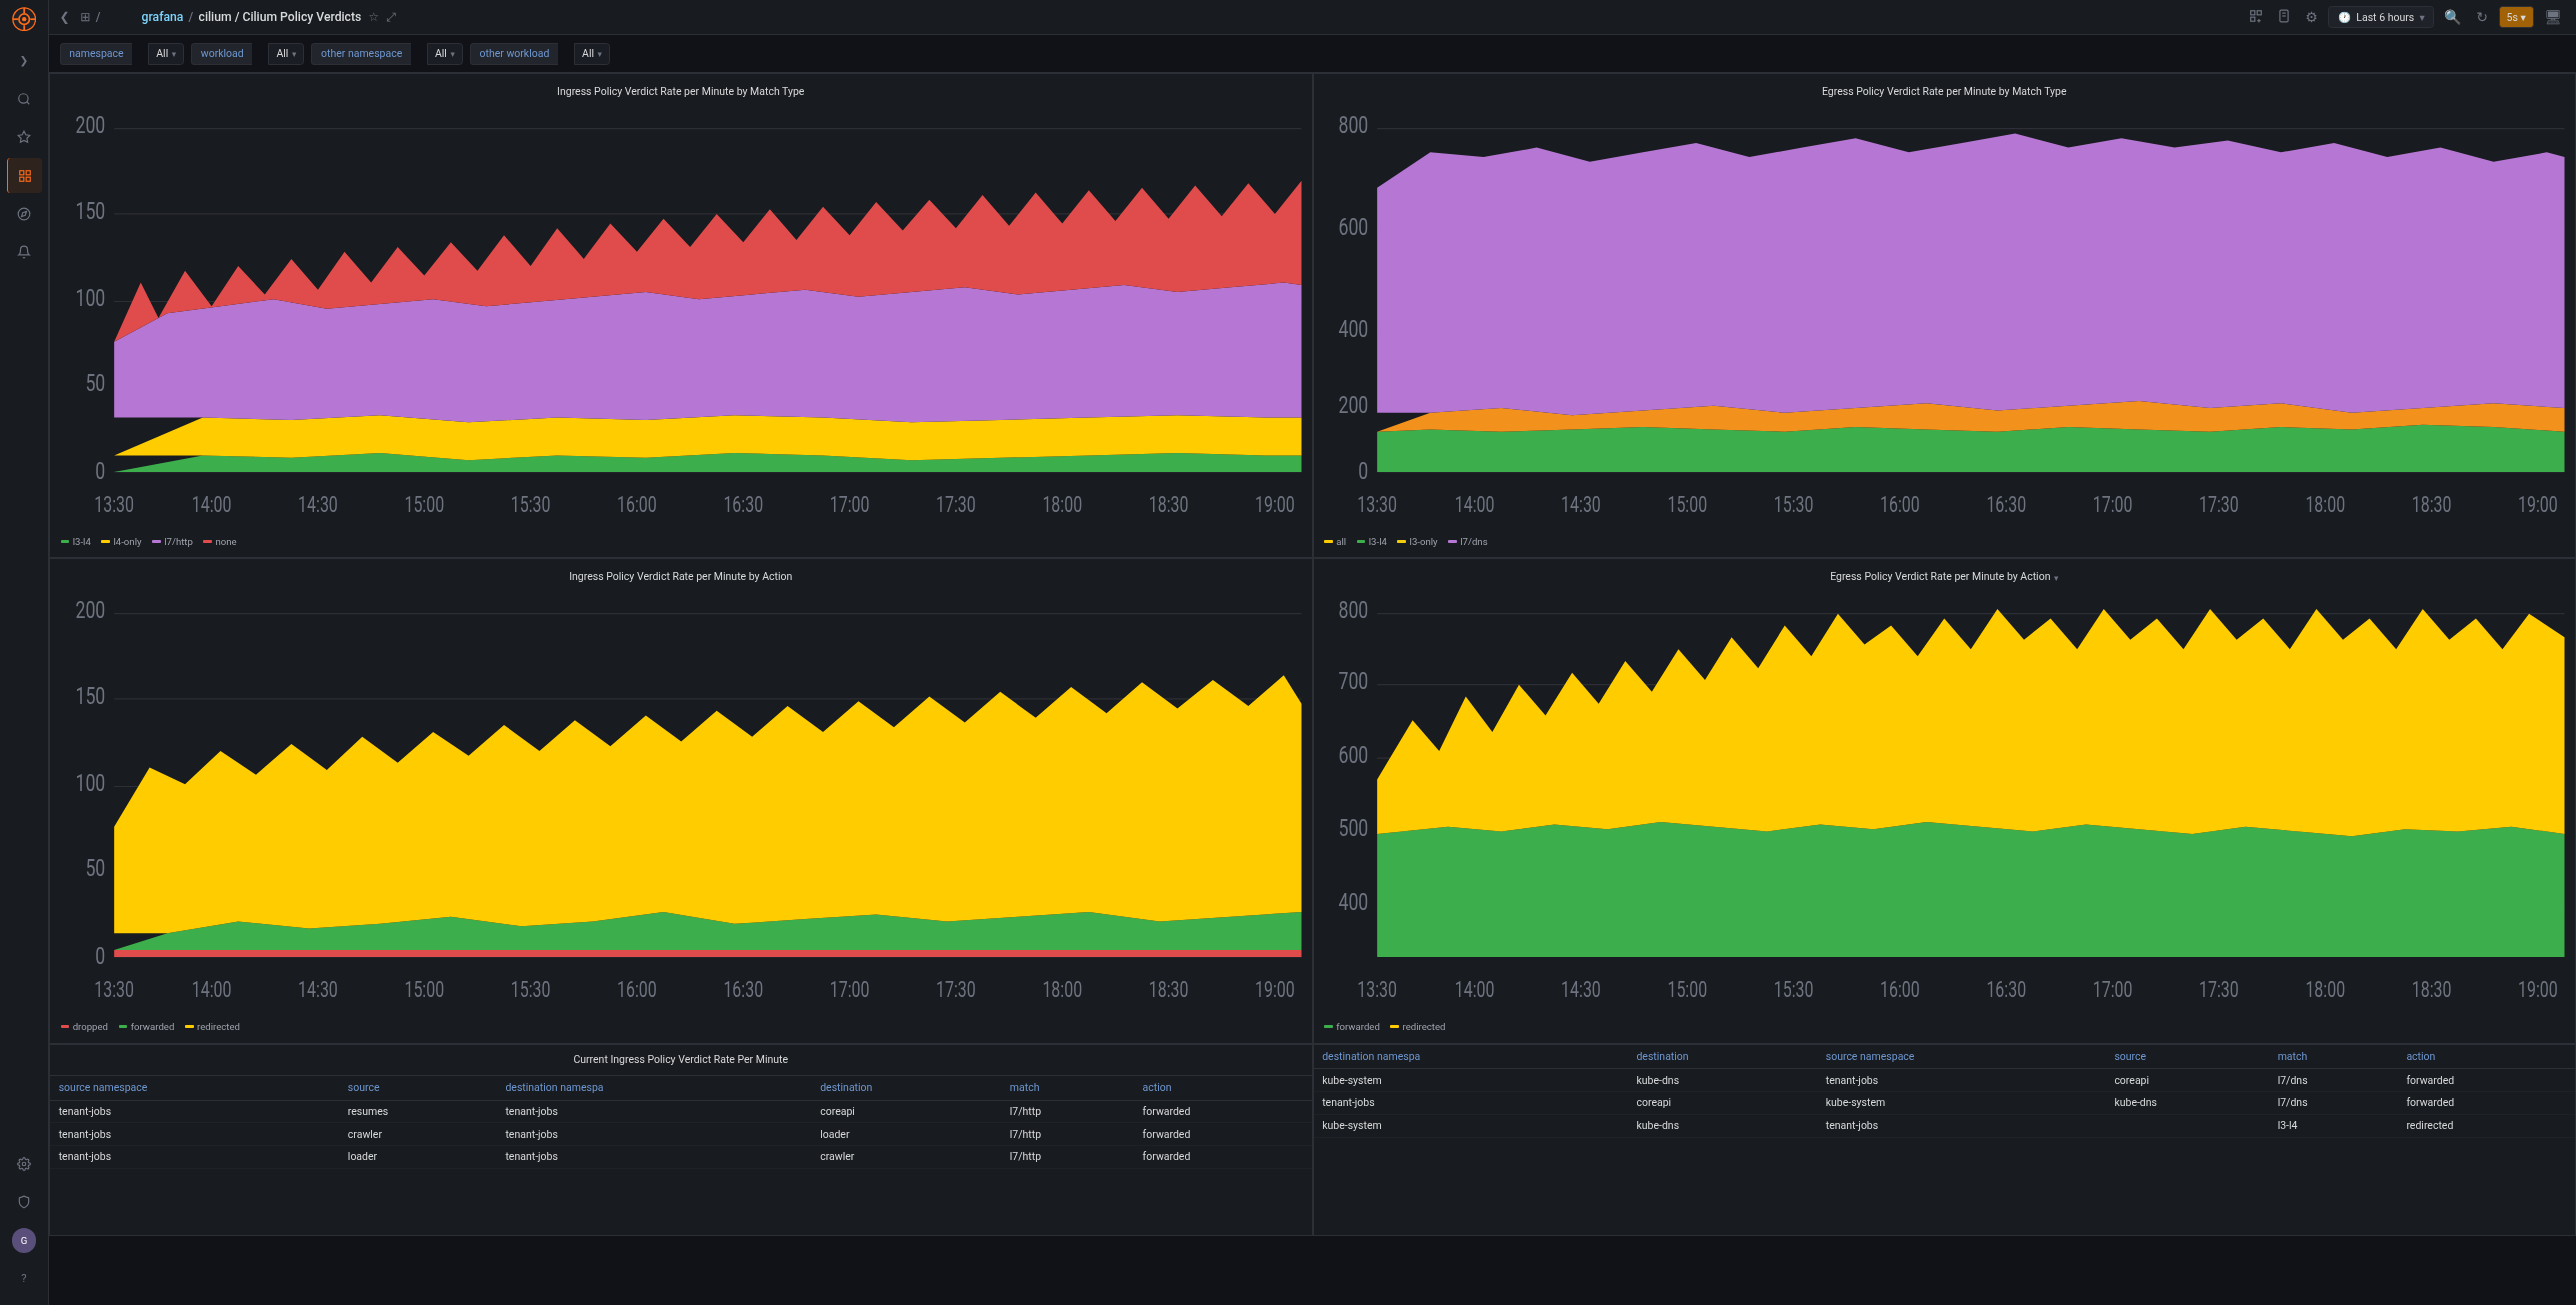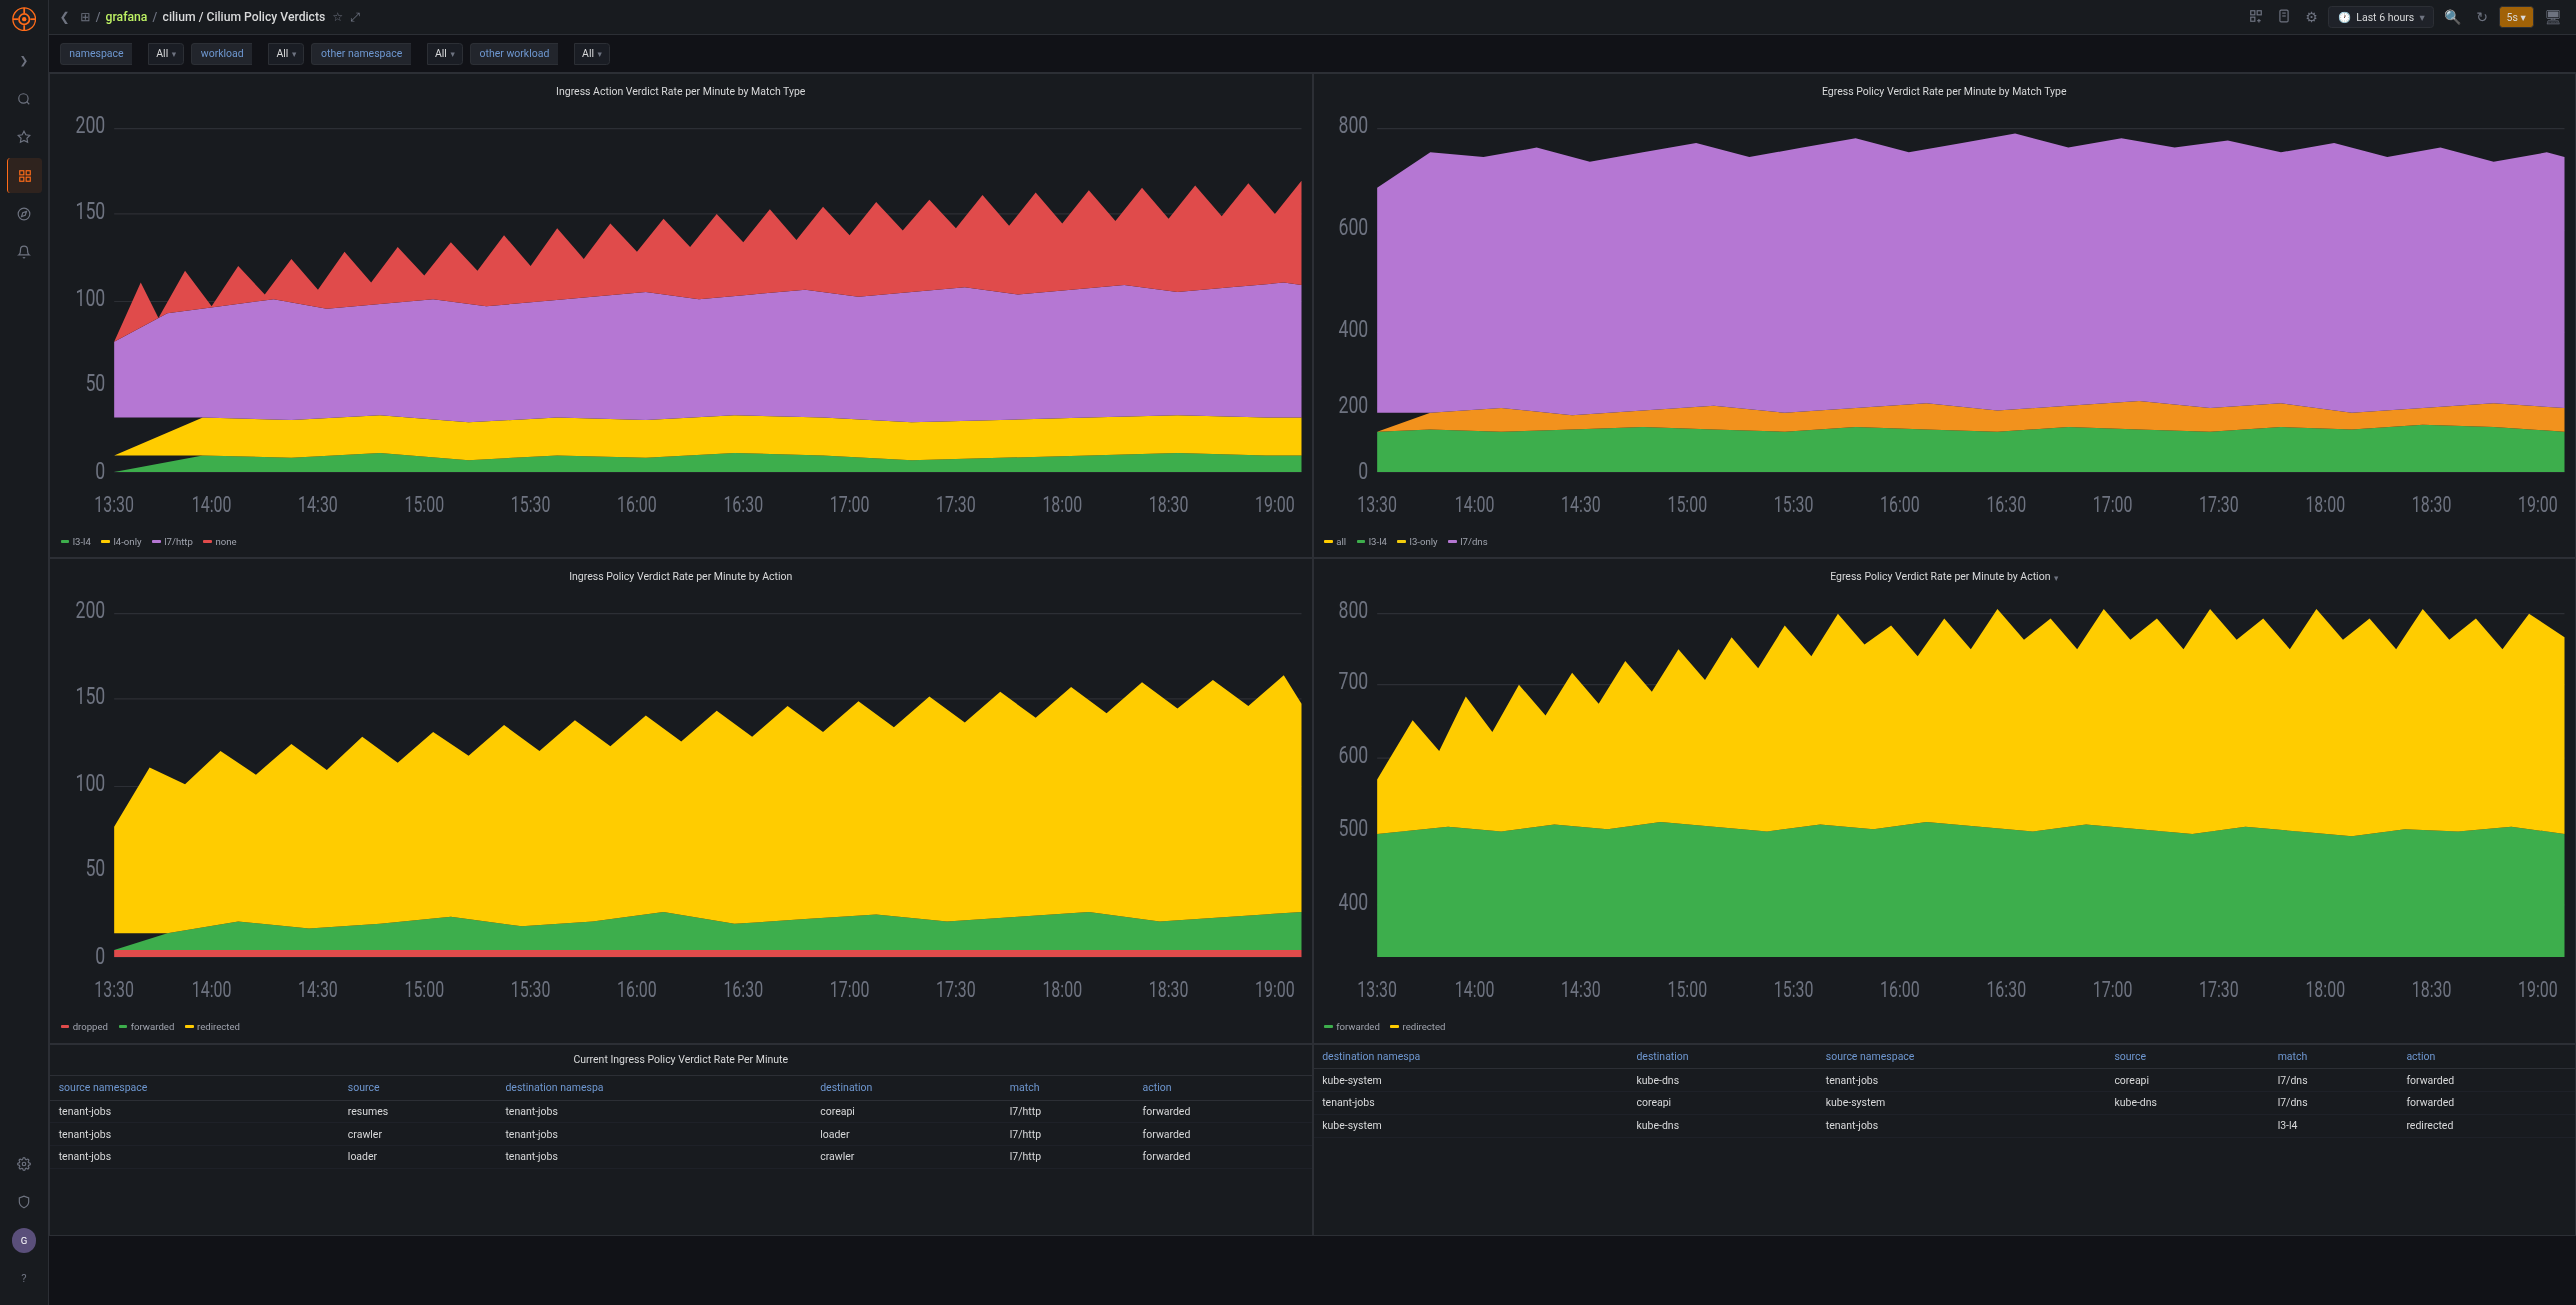--- a/index.html
+++ b/index.html
@@ -334,21 +334,21 @@
   </div>
 </div>
 
 <div class="main">
 
   <div class="topbar">
     <span class="topbar-collapse">❮</span>
     <div class="breadcrumb">
       <span style="color:#6e7380;">⊞</span>
       <span class="breadcrumb-sep">/</span>
-      <span style="color:#bef264;">grafana</span>
+      <span style="color:#7dd3fc;margin-left:36px;">grafana</span>
       <span class="breadcrumb-sep">/</span>
       <span style="color:#d8d9da;">cilium / Cilium Policy Verdicts</span>
     </div>
     <span class="breadcrumb-star">☆</span>
     <span class="breadcrumb-share">⤢</span>
 
     <div class="topbar-right">
       <span class="topbar-right-icon">
         <svg width="14" height="14" fill="none" stroke="#6e7380" stroke-width="2" viewBox="0 0 24 24">
           <rect x="3" y="3" width="7" height="7"></rect>
@@ -395,21 +395,21 @@
     </div>
     <div class="filter-group">
       <span class="filter-label">other workload</span>
       <span class="filter-value">All</span>
     </div>
   </div>
 
   <div class="dashboard">
 
     <div class="panel">
-      <div class="panel-title">Ingress Action Verdict Rate per Minute by Match Type</div>
+      <div class="panel-title">Ingress Policy Verdict Rate per Minute by Match Type</div>
       <div class="chart-area">
         <svg class="chart-svg" viewBox="0 0 700 180" preserveAspectRatio="none" style="font-size:12px">
 
           <text x="25" y="12" fill="#6e7380" font-size="10" text-anchor="end">200</text>
           <text x="25" y="48" fill="#6e7380" font-size="10" text-anchor="end">150</text>
           <text x="25" y="85" fill="#6e7380" font-size="10" text-anchor="end">100</text>
           <text x="25" y="121" fill="#6e7380" font-size="10" text-anchor="end">50</text>
           <text x="25" y="158" fill="#6e7380" font-size="10" text-anchor="end">0</text>
 
           <line x1="30" y1="10" x2="700" y2="10" stroke="#2c2f35" stroke-width="0.5"></line>

